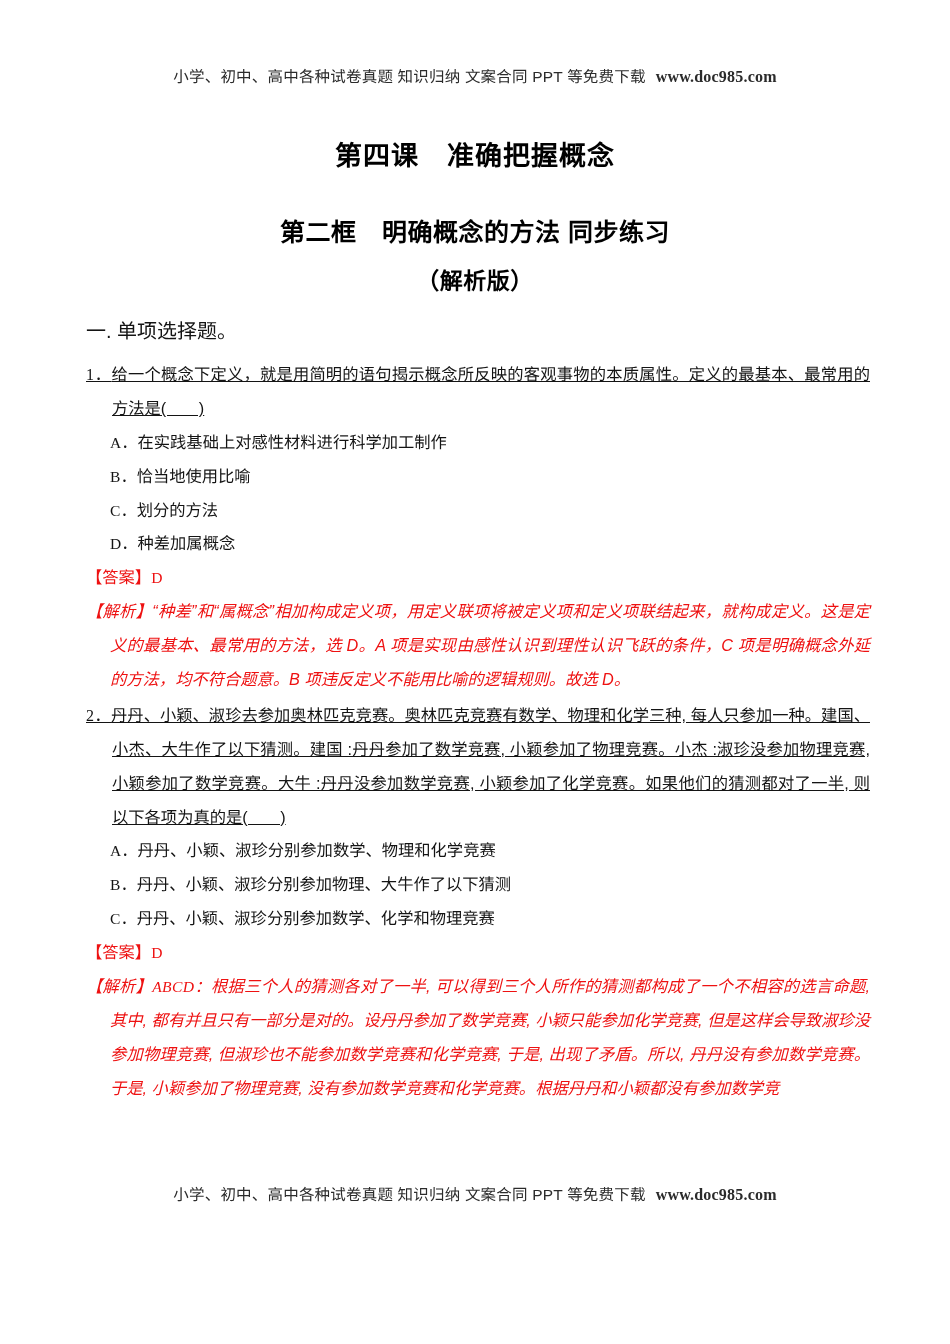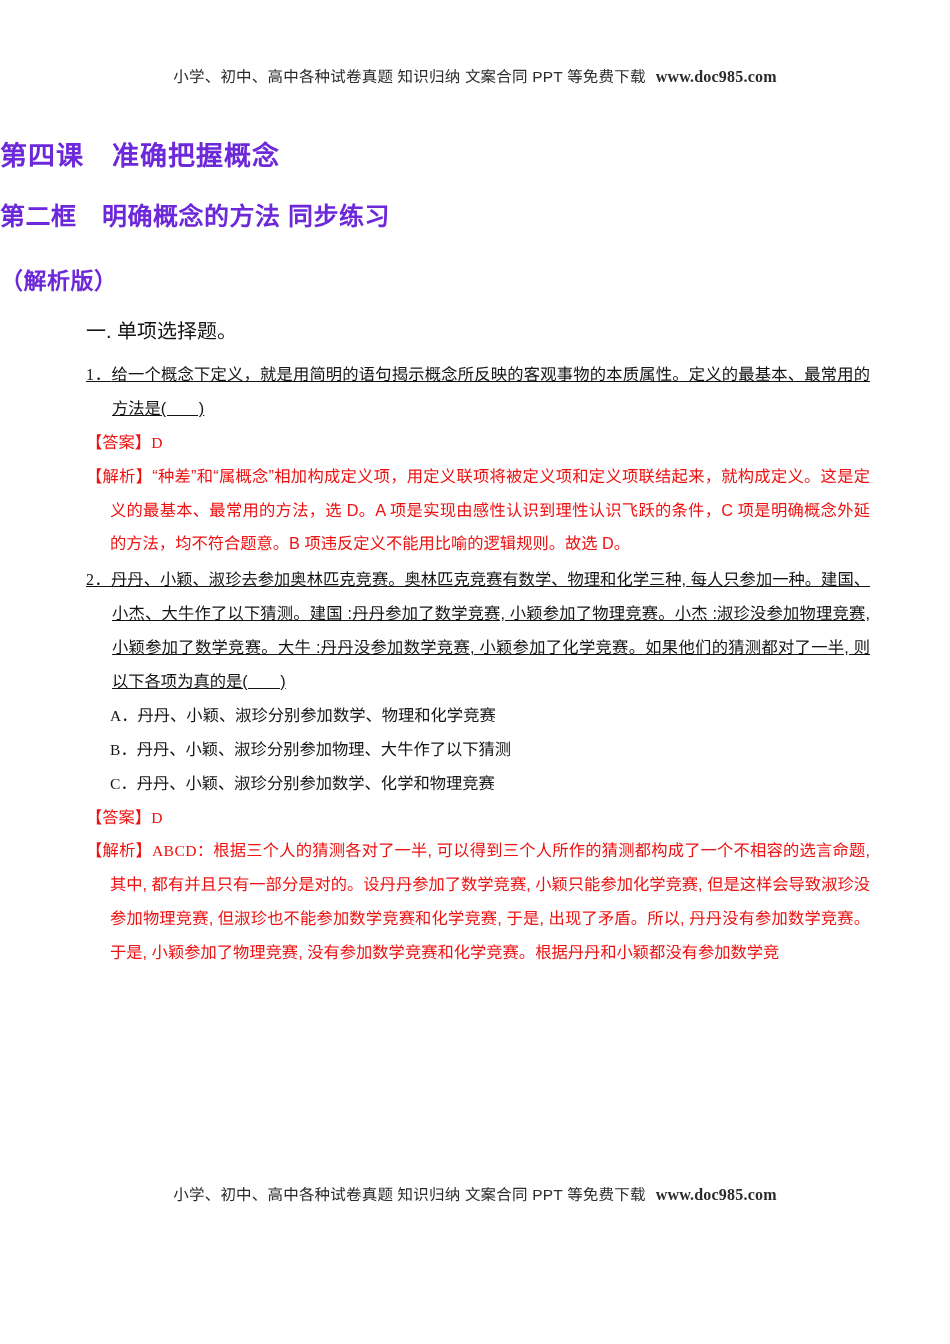--- a/index.html
+++ b/index.html
@@ -43,36 +43,36 @@
     font-family: "Liberation Serif", "DejaVu Serif", serif;
     font-size: 16px;
     margin-left: 10px;
     font-weight: bold;
   }
   #header-watermark { top: 64px; }
   #footer-watermark { top: 1182px; }
 
   
   .doc-title {
-    text-align: left;
+    text-align: center;
     font-family: "Liberation Sans", "DejaVu Sans", sans-serif;
     font-weight: bold;
-    color: #6d28d9;
+    color: #000000;
   }
   #title-line-1 {
     position: absolute;
     left: 0; width: 950px;
     top: 134px;
     font-size: 27px;
     letter-spacing: 1px;
   }
   #title-line-2 {
     position: absolute;
     left: 0; width: 950px;
-    top: 196px;
+    top: 212px;
     font-size: 25px;
     letter-spacing: 0.5px;
   }
   #title-line-3 {
     position: absolute;
     left: 0; width: 950px;
     top: 262px;
     font-size: 23px;
     letter-spacing: 0.5px;
   }
@@ -146,20 +146,21 @@
     margin: 0;
     text-align: justify;
     text-justify: inter-ideograph;
   }
   .answer-line {
     white-space: nowrap;
   }
   .analysis-line {
     padding-left: 24px;
     text-indent: -24px;
+    font-style: italic;
   }
   .tag {
     font-family: "Liberation Sans", "DejaVu Sans", sans-serif;
   }
   .latin-red {
     font-family: "Liberation Serif", "DejaVu Serif", serif;
     font-size: 15.6px;
     letter-spacing: 0.4px;
   }
 </style>
@@ -176,20 +177,26 @@
   <div class="doc-title" id="title-line-2">第二框　明确概念的方法 同步练习</div>
   <div class="doc-title" id="title-line-3">（解析版）</div>
 
   <div class="content">
 
     <div class="section-heading">一. 单项选择题。</div>
 
     <div class="question">
       <p class="q-stem"><span class="q-num">1．</span><span>给一个概念下定义，就是用简明的语句揭示概念所反映的客观事物的本质属性。定义的最基本、最常用的方法是(　　)</span></p>
 
+      <ul class="options">
+        <li class="option"><span class="opt-letter">A．</span><span>在实践基础上对感性材料进行科学加工制作</span></li>
+        <li class="option"><span class="opt-letter">B．</span><span>恰当地使用比喻</span></li>
+        <li class="option"><span class="opt-letter">C．</span><span>划分的方法</span></li>
+        <li class="option"><span class="opt-letter">D．</span><span>种差加属概念</span></li>
+      </ul>
 
       <div class="answer-block">
         <p class="answer-line"><span class="tag">【答案】</span><span class="latin-red">D</span></p>
         <p class="analysis-line"><span class="tag">【解析】</span><span>“种差”和“属概念”相加构成定义项，用定义联项将被定义项和定义项联结起来，就构成定义。这是定义的最基本、最常用的方法，选 D。A 项是实现由感性认识到理性认识飞跃的条件，C 项是明确概念外延的方法，均不符合题意。B 项违反定义不能用比喻的逻辑规则。故选 D。</span></p>
       </div>
     </div>
 
     <div class="question">
       <p class="q-stem"><span class="q-num">2．</span><span>丹丹、小颖、淑珍去参加奥林匹克竞赛。奥林匹克竞赛有数学、物理和化学三种, 每人只参加一种。建国、小杰、大牛作了以下猜测。建国 :丹丹参加了数学竞赛, 小颖参加了物理竞赛。小杰 :淑珍没参加物理竞赛, 小颖参加了数学竞赛。大牛 :丹丹没参加数学竞赛, 小颖参加了化学竞赛。如果他们的猜测都对了一半, 则以下各项为真的是(　　)</span></p>
 

